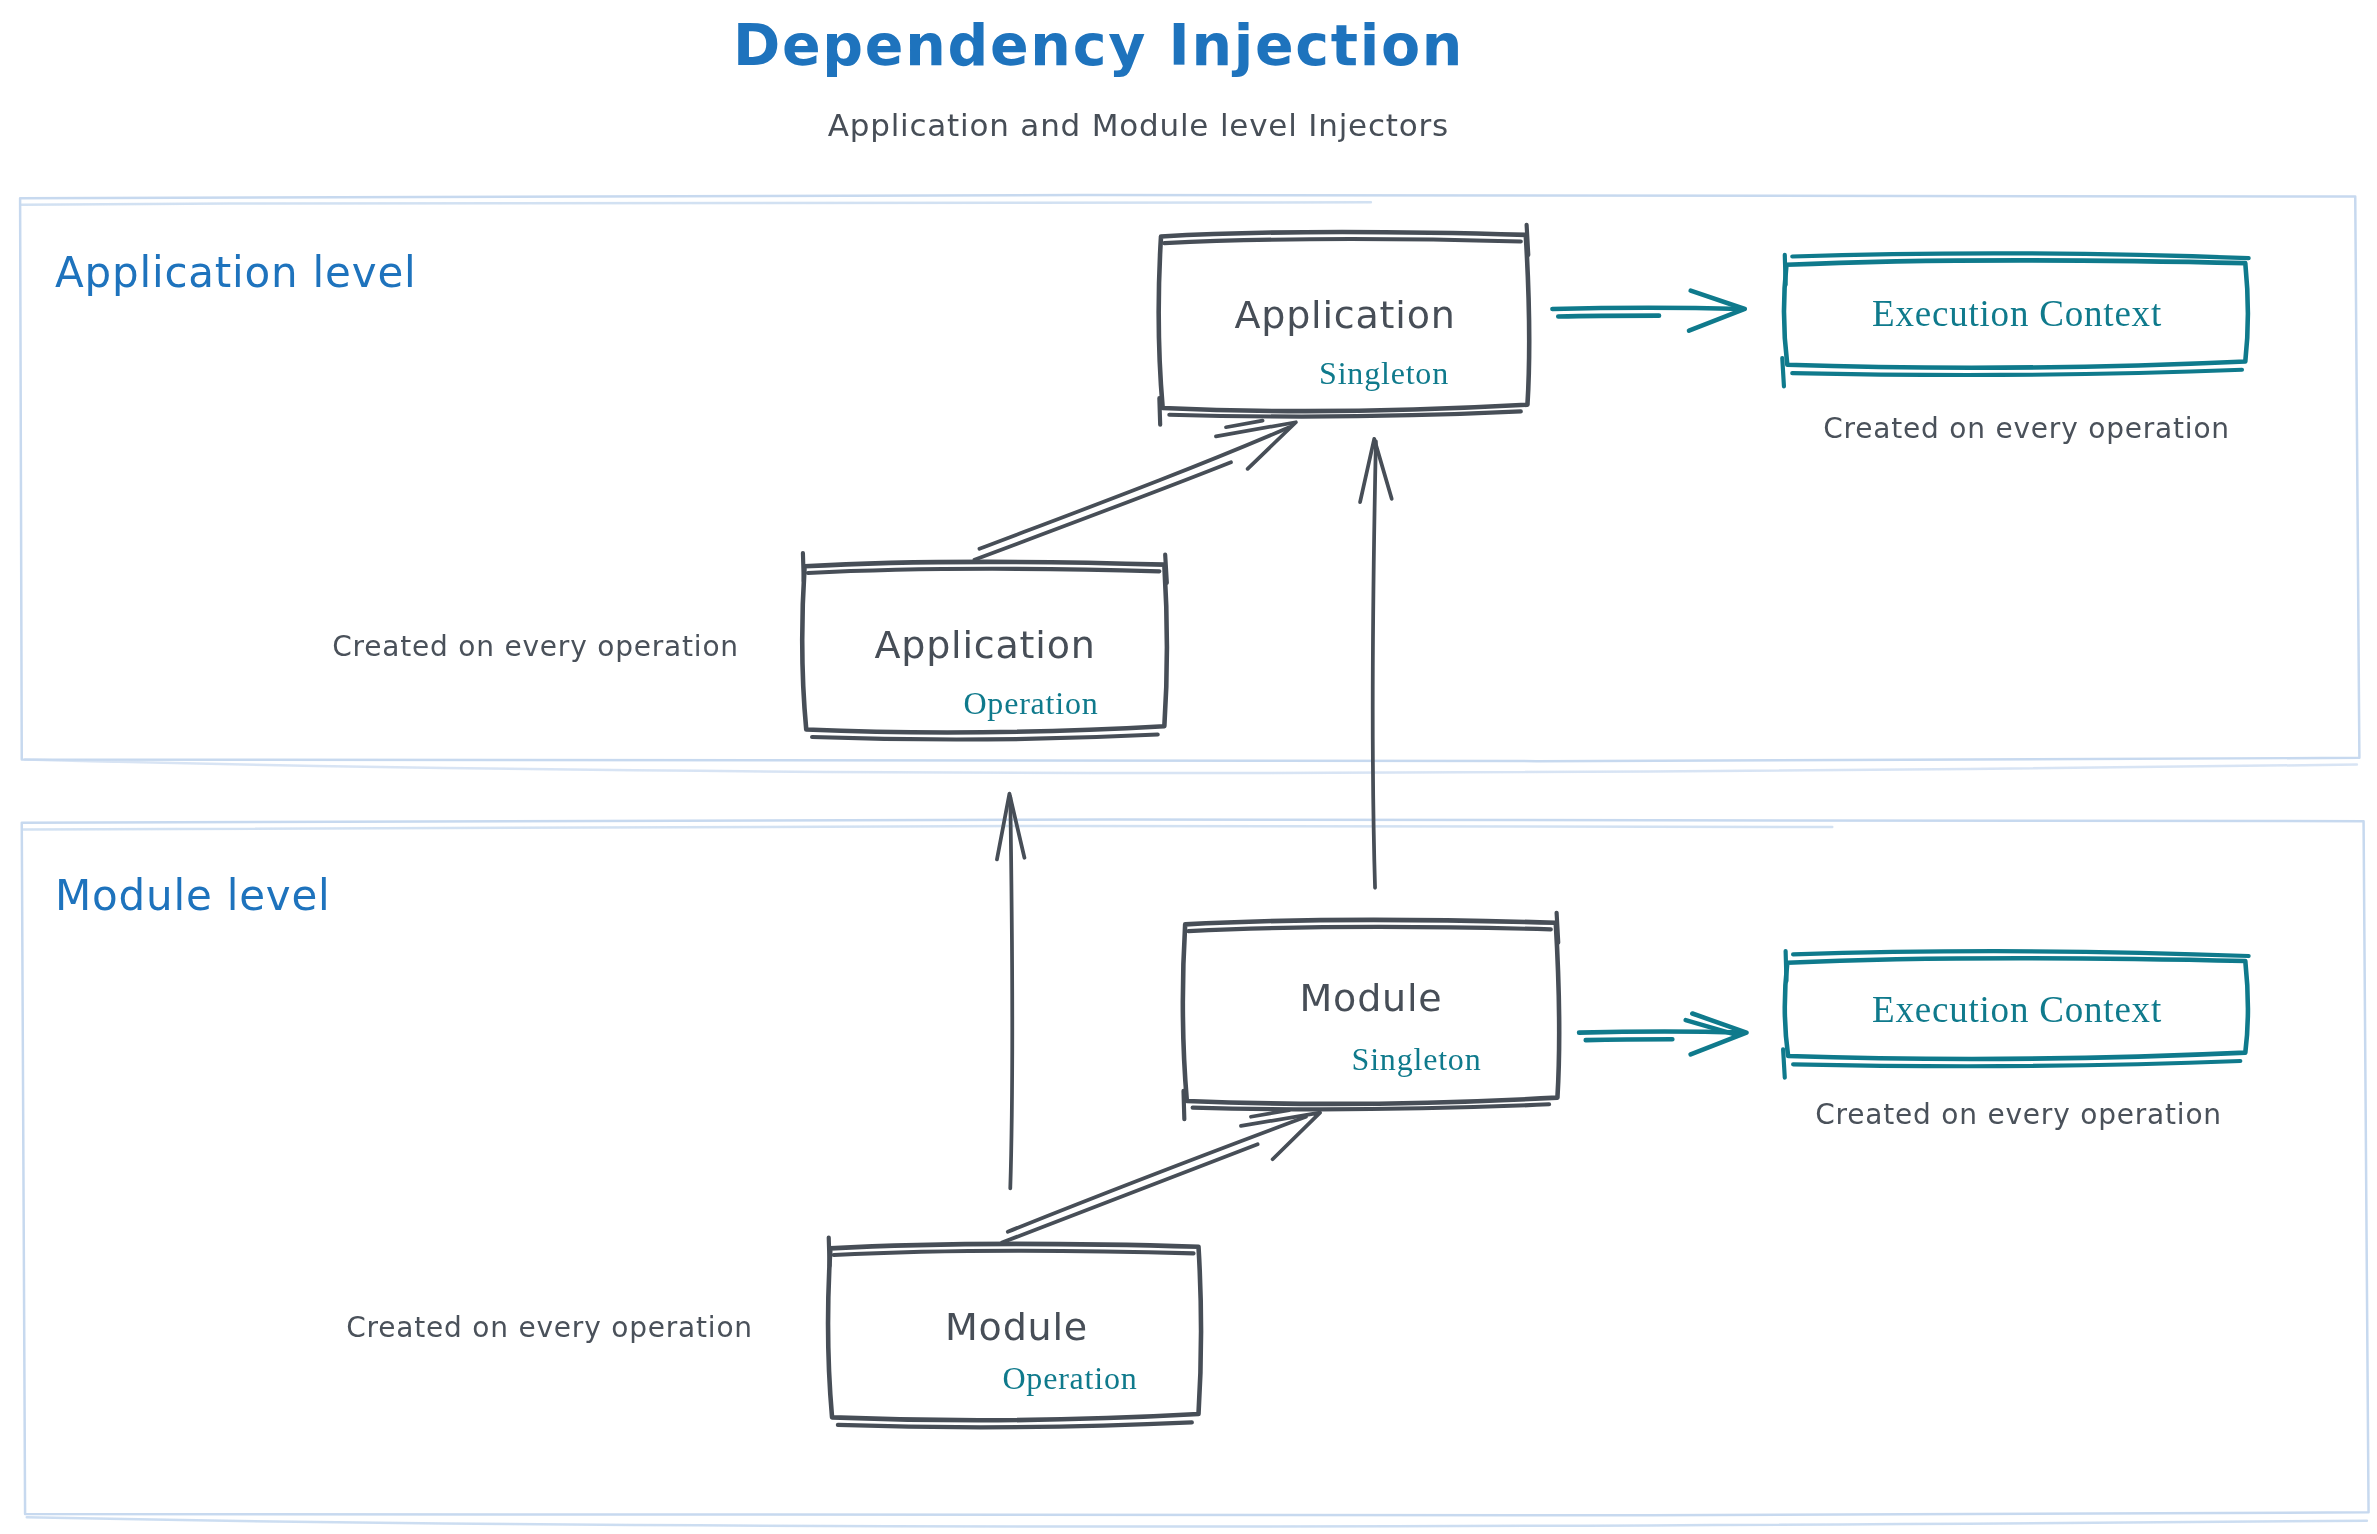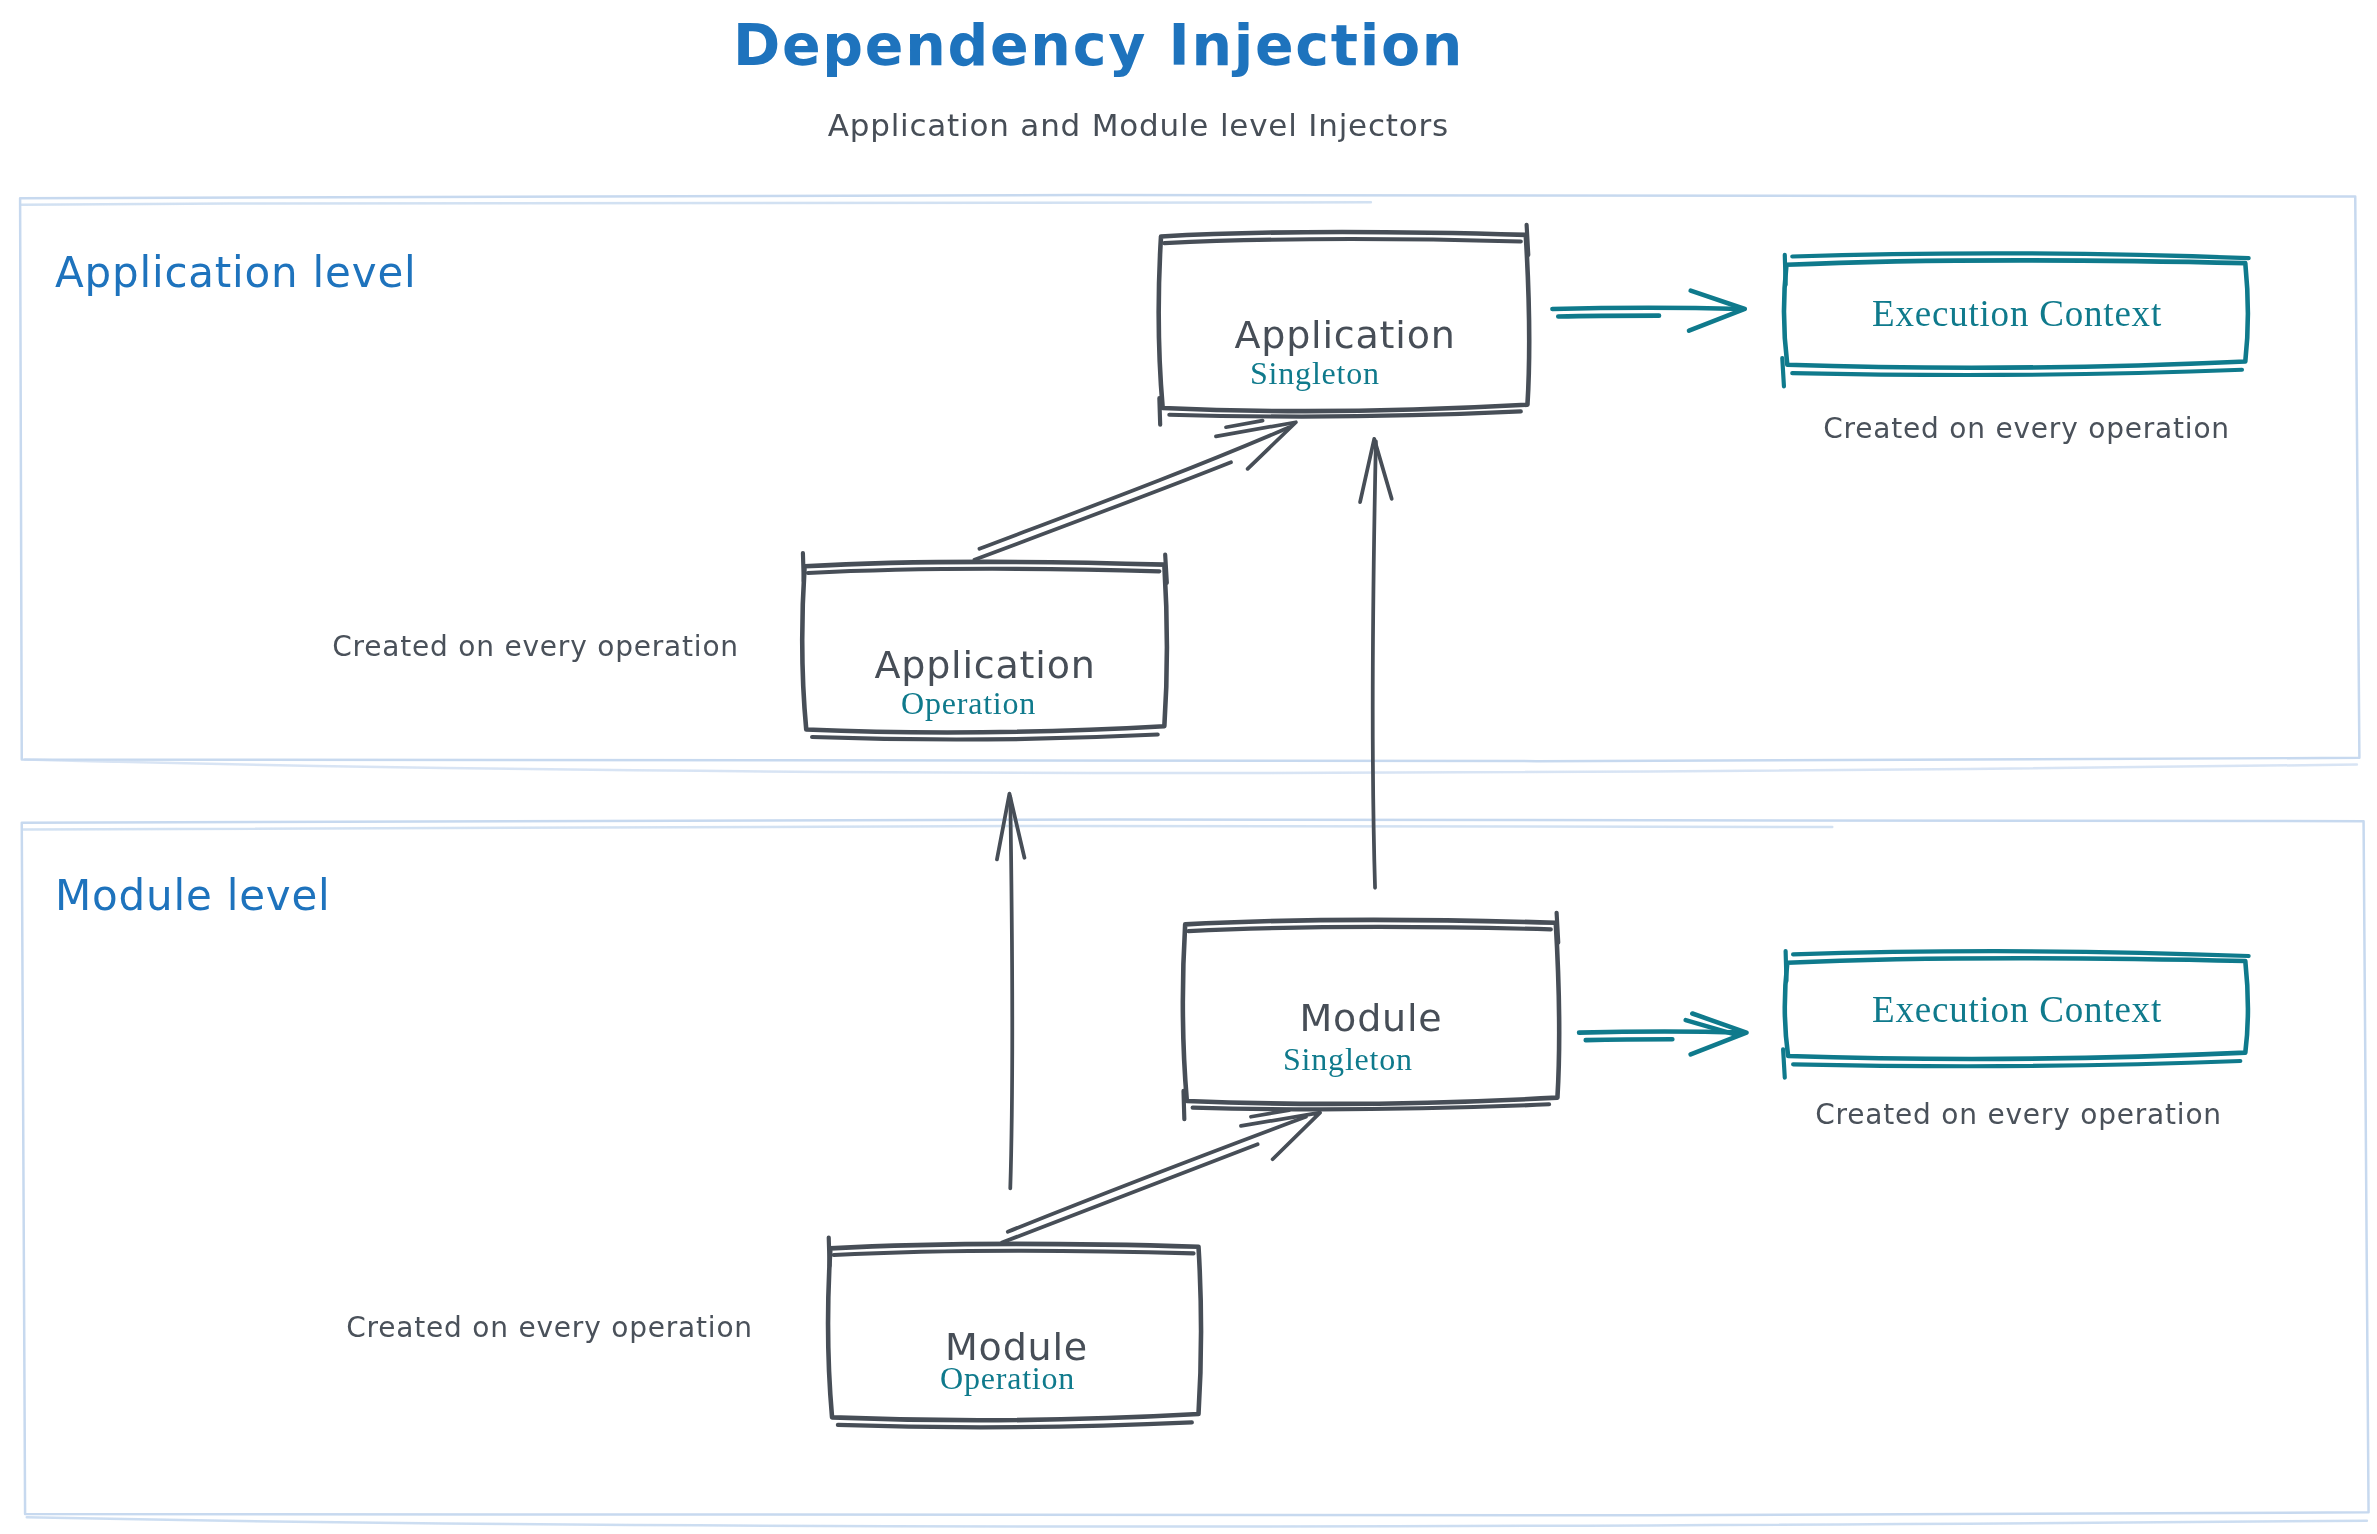--- a/index.html
+++ b/index.html
@@ -2,29 +2,29 @@
 <html style="--blue: #1e73bd; --teal: #0f7a8c; --dark: #474e57; --gray: #4a515a; --border-light: #c7d9ef; --background: #ffffff;font-size:13.3px"><head>
 <meta charset="utf-8">
 <style>
   html,body{margin:0;padding:0;background:#fff;}
   body{width:2377px;height:1534px;position:relative;overflow:hidden;
        font-family:"DejaVu Sans","Liberation Sans",sans-serif;}
   #stage{position:absolute;inset:0;width:2080px;height:1534px;}
   svg#sketch{position:absolute;left:0;top:0;}
   .t{position:absolute;white-space:nowrap;}
   .center{text-align:center;}
-  .right{text-align:left;}
+  .right{text-align:center;}
   .blue{color:var(--blue);}
   .teal{color:var(--teal);font-family:Liberation Serif, serif;}
   .dark{color:var(--dark);}
   .gray{color:var(--gray);}
   .title{font-size:57px;font-weight:700;letter-spacing:1.7px;}
   .subtitle{font-size:31px;font-weight:400;letter-spacing:0.8px;text-align:right;}
   .level-label{font-size:42px;letter-spacing:0.8px;}
-  .box-title{font-size:38px;letter-spacing:0.8px;margin-top:20px;}
+  .box-title{font-size:38px;letter-spacing:0.8px;}
   .box-tag{font-size:32px;letter-spacing:0.8px;}
   .ec-label{font-size:37px;letter-spacing:0.8px;}
   .note{font-size:28px;letter-spacing:0.8px;text-align:center;}
   path{fill:none;stroke-linecap:round;stroke-linejoin:round;}
   .container-stroke{stroke:var(--border-light);stroke-width:3;}
   .dark-box{stroke:var(--dark);stroke-width:5.5;fill:#ffffff;}
   .dark-line{stroke:var(--dark);stroke-width:5;}
   .dark-arrow{stroke:var(--dark);stroke-width:4.5;}
   .teal-box{stroke:var(--teal);stroke-width:5.5;fill:#ffffff;}
   .teal-line{stroke:var(--teal);stroke-width:5;}

